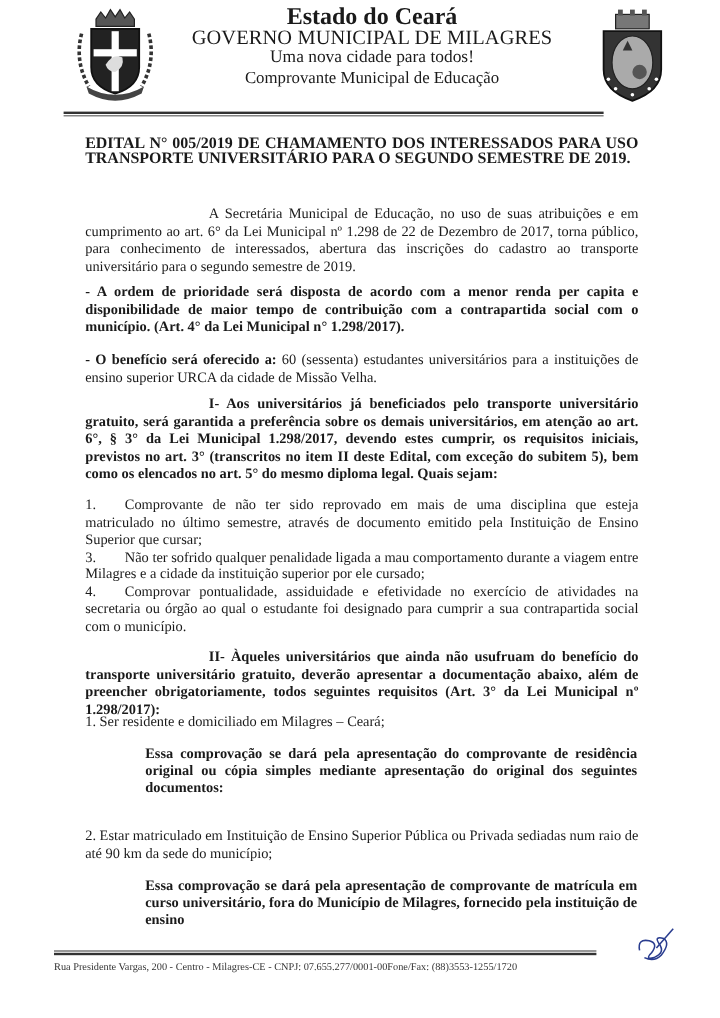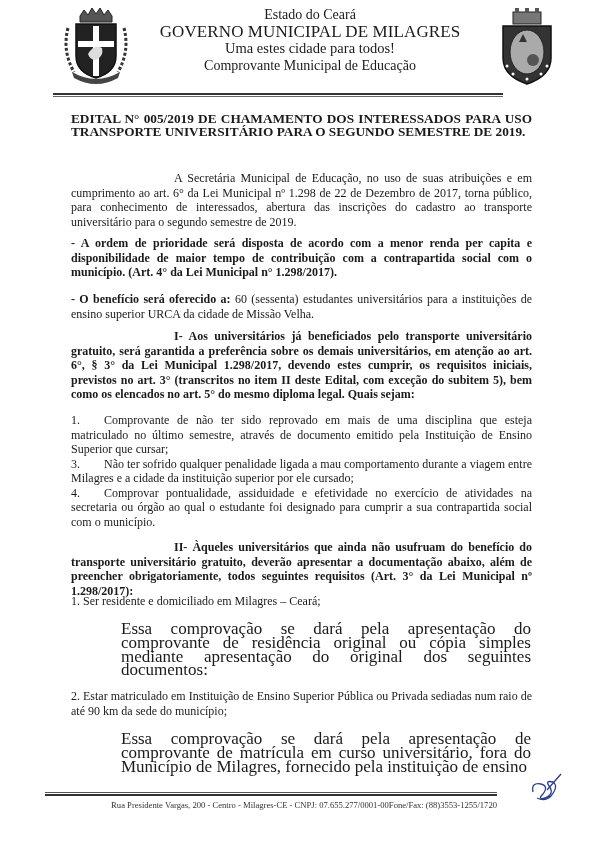--- a/index.html
+++ b/index.html
@@ -2,38 +2,38 @@
 <html><head>
 <meta charset="utf-8">
 <style>
   html, body { margin: 0; padding: 0; }
   body {
     width: 600px; height: 848px; background: #ffffff; position: relative; overflow: hidden;
     font-family: "Liberation Serif", serif; color: #1a1a1a;
   }
   .abs { position: absolute; }
   .header-text { left: 150px; width: 320px; top: 6px; text-align: center; line-height: 17px; }
-  .header-text .l1 { font-size: 14px; }
+  .header-text .l1 { font-size: 20px; font-weight: bold; }
   .header-text .l2 { font-size: 17px; letter-spacing: 0.1px; }
   .header-text .l3 { font-size: 14.5px; }
   .header-text .l4 { font-size: 14px; }
   .logo-left { left: 58px; top: 6px; width: 76px; height: 80px; }
   .logo-right { left: 497px; top: 6px; width: 60px; height: 80px; }
   .rule { left: 53px; width: 450px; height: 4px; border-top: 2px solid #333; border-bottom: 1px solid #666; box-sizing: border-box; }
   .rule-footer { left: 45px; width: 452px; height: 4px; border-top: 1px solid #555; border-bottom: 2px solid #333; box-sizing: border-box; }
   .title { left: 71px; width: 461px; top: 112px; font-weight: bold; font-size: 13.3px; line-height: 13px; text-align: justify; text-align-last: left; }
   .title .t1 { display: block; text-align: justify; text-align-last: justify; }
   .p { left: 71px; width: 461px; font-size: 12px; line-height: 14.5px; text-align: justify; }
   .p.bold { font-weight: bold; }
   .indent { text-indent: 103px; }
   .num-item { display: block; }
   .num-item .n { display: inline-block; width: 33px; text-indent: 0; }
-  .sub { left: 121px; width: 410px; font-size: 17px; line-height: 13.8px; text-align: justify; }
+  .sub { left: 121px; width: 410px; font-size: 12px; line-height: 13.8px; text-align: justify; font-weight: bold; }
   .sub ol { margin: 0; padding-left: 14px; }
-  .footer { left: 45px; width: 452px; top: 800px; text-align: right; font-size: 8.6px; color: #333; }
+  .footer { left: 45px; width: 452px; top: 800px; text-align: left; font-size: 8.6px; color: #333; }
   .signature { left: 525px; top: 770px; width: 40px; height: 36px; }
 </style>
 </head>
 <body>
 
 <div class="abs logo-left">
   <svg width="76" height="80" viewBox="0 0 76 80">
 
     <path d="M22 10 L26 4 L30 9 L34 2 L38 8 L42 2 L46 9 L50 4 L54 10 L54 16 L22 16 Z" fill="#555" stroke="#222" stroke-width="1"></path>
 
@@ -45,21 +45,21 @@
     <rect x="20" y="35" width="36" height="6" fill="#fff"></rect>
     <path d="M30 48 Q36 38 44 42 Q46 50 38 54 Q32 54 30 48 Z" fill="#ddd"></path>
 
     <path d="M14 66 Q38 80 62 66 L60 72 Q38 84 16 72 Z" fill="#444"></path>
   </svg>
 </div>
 
 <div class="abs header-text">
   <div class="l1">Estado do Ceará</div>
   <div class="l2">GOVERNO MUNICIPAL DE MILAGRES</div>
-  <div class="l3">Uma estes cidade para todos!</div>
+  <div class="l3">Uma nova cidade para todos!</div>
   <div class="l4">Comprovante Municipal de Educação</div>
 </div>
 
 <div class="abs logo-right">
   <svg width="60" height="80" viewBox="0 0 60 80">
     <rect x="16" y="6" width="28" height="12" fill="#777" stroke="#222"></rect>
     <rect x="18" y="2" width="4" height="5" fill="#555"></rect>
     <rect x="28" y="2" width="4" height="5" fill="#555"></rect>
     <rect x="38" y="2" width="4" height="5" fill="#555"></rect>
     <path d="M6 20 L54 20 L54 52 Q54 70 30 78 Q6 70 6 52 Z" fill="#333" stroke="#111" stroke-width="1.5"></path>

